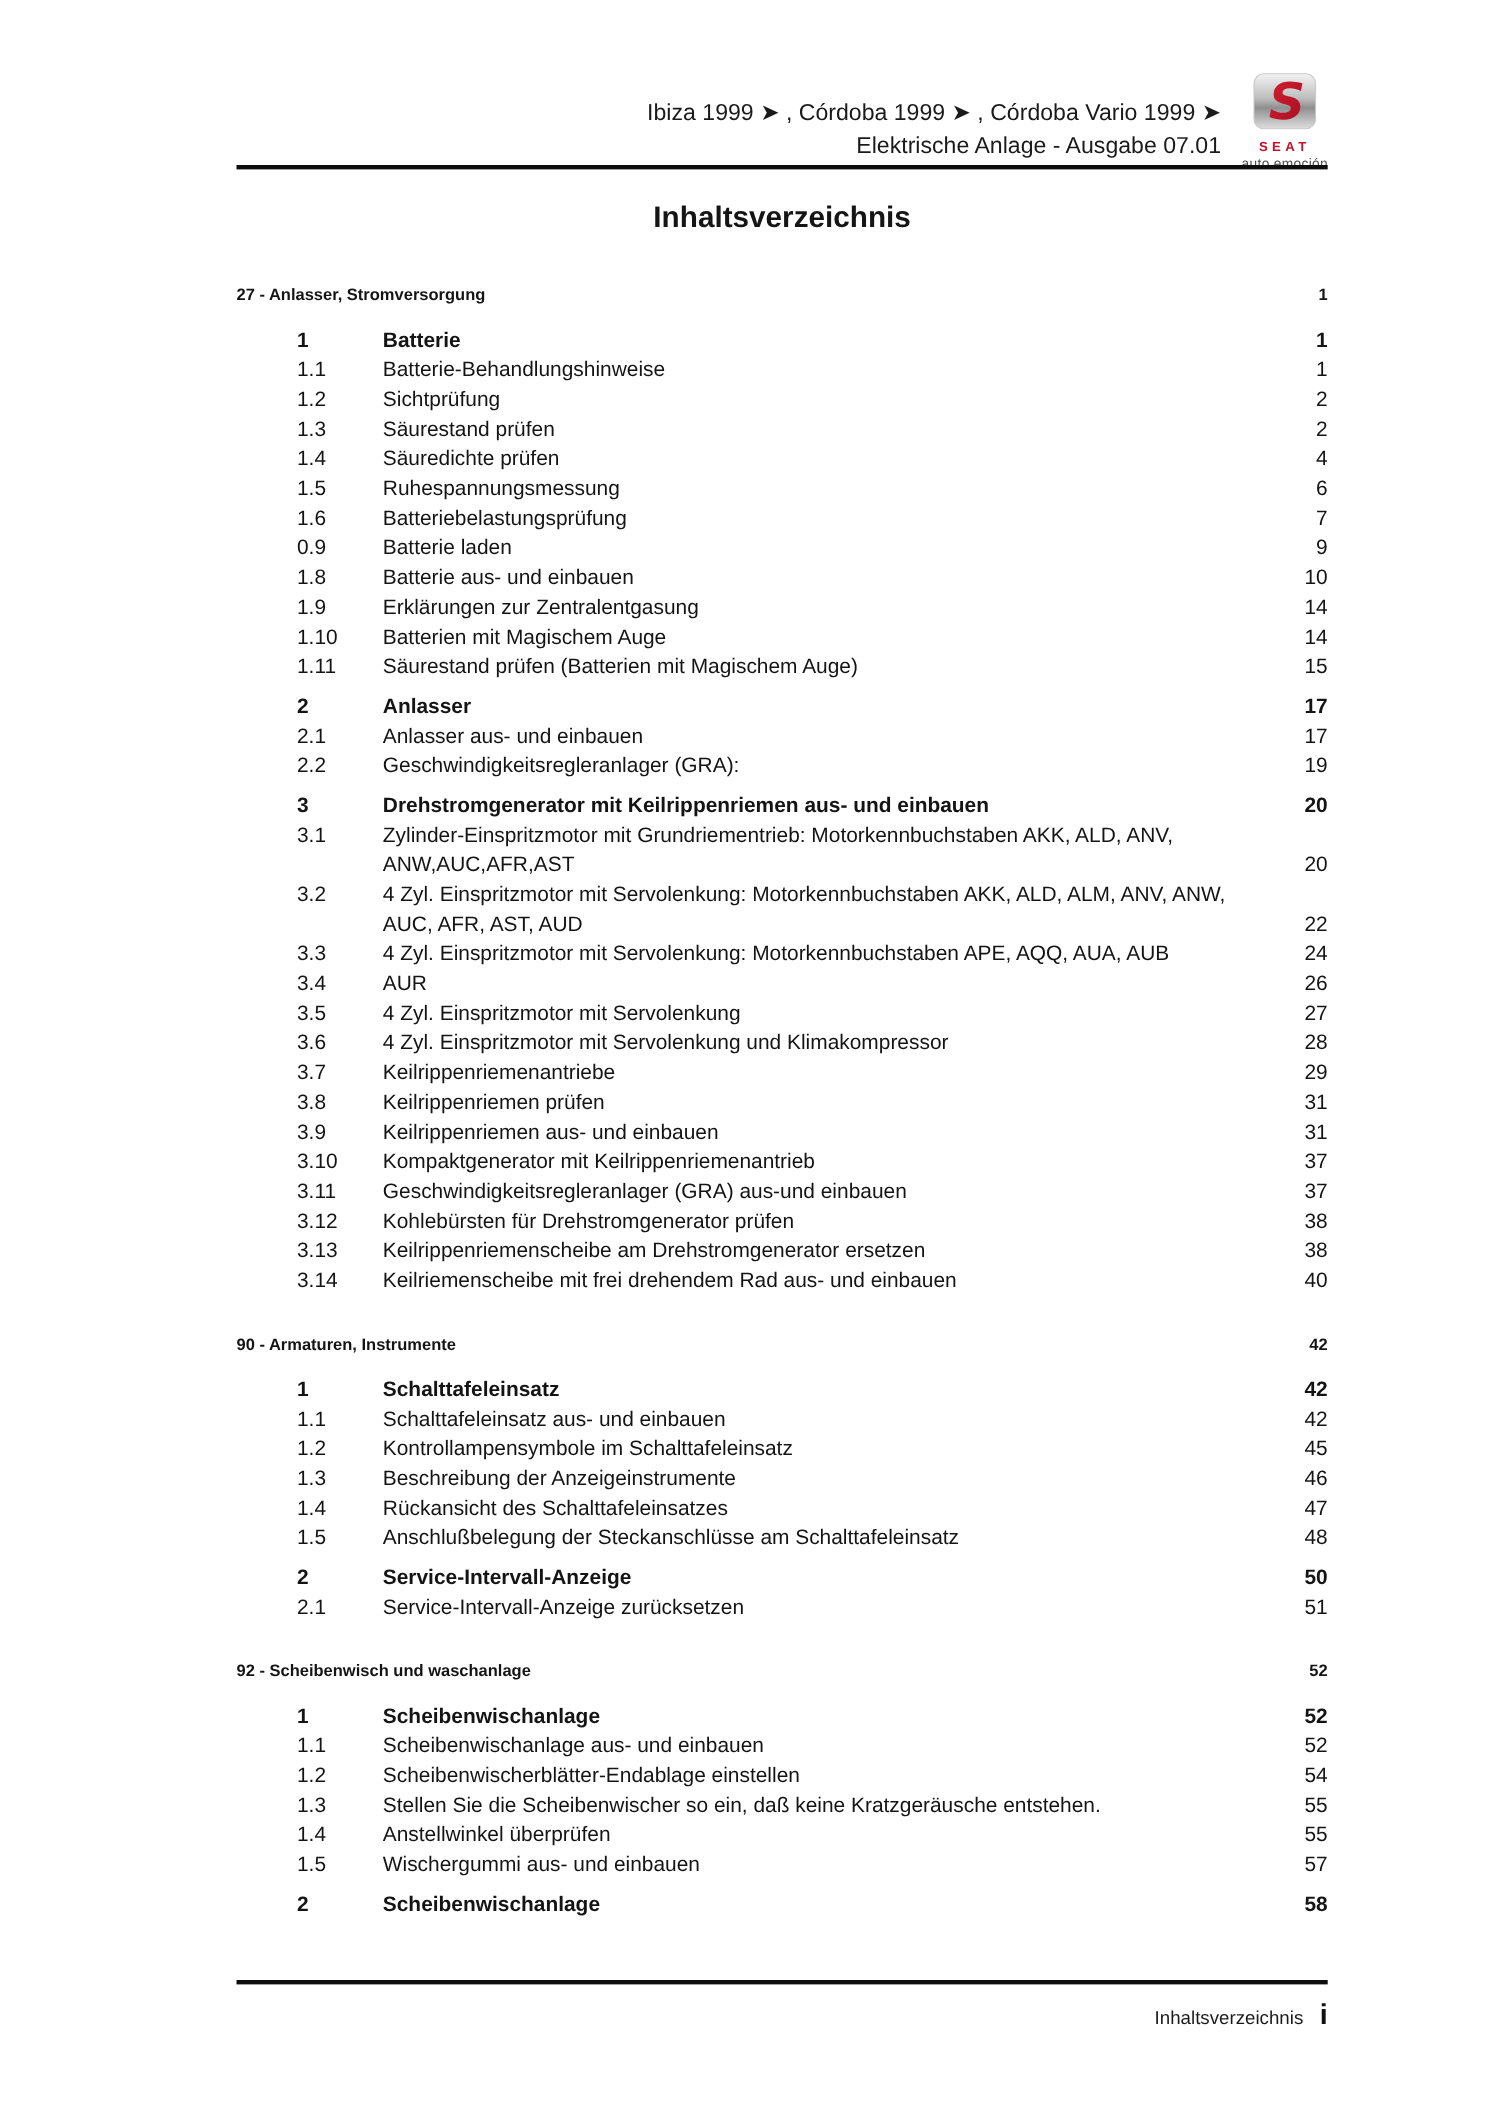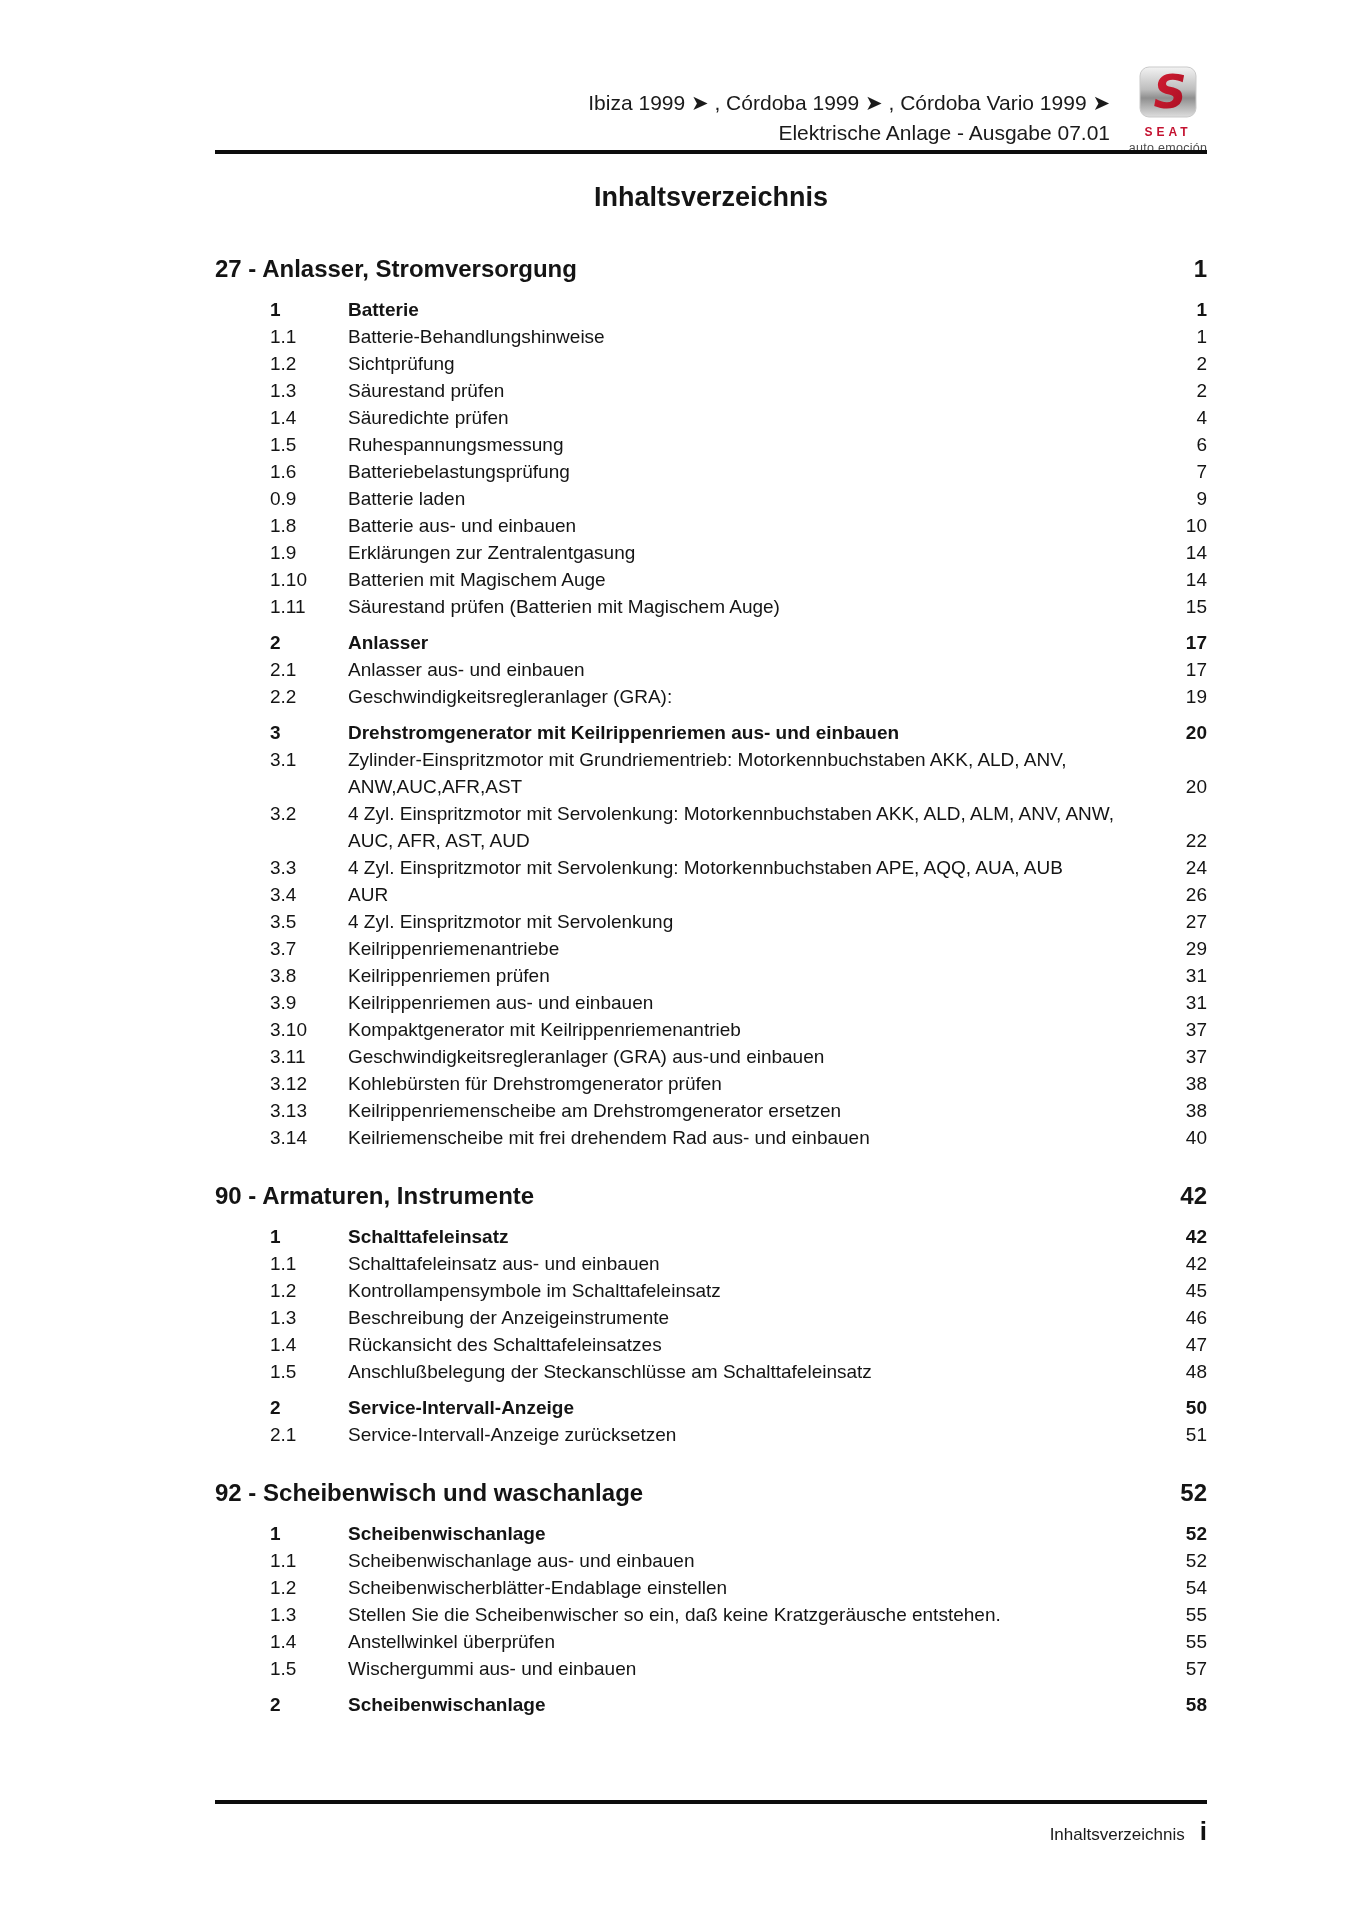--- a/index.html
+++ b/index.html
@@ -47,21 +47,21 @@
   
   #toc {
     position:absolute; top:240px; left:160px; right:95px;
     font-size:19px; color:#141414;
   }
   .toc-section { margin-top:30px; }
   .toc-section:first-child { margin-top:14px; }
 
   .section-row {
     display:flex; align-items:baseline;
-    font-size:24px; font-weight:bold; line-height:30px;
+    font-size:15px; font-weight:bold; line-height:30px;
     margin-bottom:12px;
   }
   .sec-label { flex:none; }
   .sec-page { flex:none; min-width:46px; text-align:right; }
 
   .row { display:flex; margin-left:55px; line-height:27px; }
   .row.bold { margin-top:9px; }
   .row.bold .num, .row.bold .t, .row.bold .pg { font-weight:bold; }
   .num { flex:none; width:78px; }
   .entry { flex:1; min-width:0; }
@@ -383,20 +383,31 @@
     <div class="entry">
 
       <div class="lastline">
         <span class="t">4 Zyl. Einspritzmotor mit Servolenkung</span>
         <span class="leader"></span>
         <span class="pg">27</span>
       </div>
     </div>
   </div>
 
+  <div class="row">
+    <span class="num">3.6</span>
+    <div class="entry">
+
+      <div class="lastline">
+        <span class="t">4 Zyl. Einspritzmotor mit Servolenkung und Klimakompressor</span>
+        <span class="leader"></span>
+        <span class="pg">28</span>
+      </div>
+    </div>
+  </div>
 
   <div class="row">
     <span class="num">3.7</span>
     <div class="entry">
 
       <div class="lastline">
         <span class="t">Keilrippenriemenantriebe</span>
         <span class="leader"></span>
         <span class="pg">29</span>
       </div>

